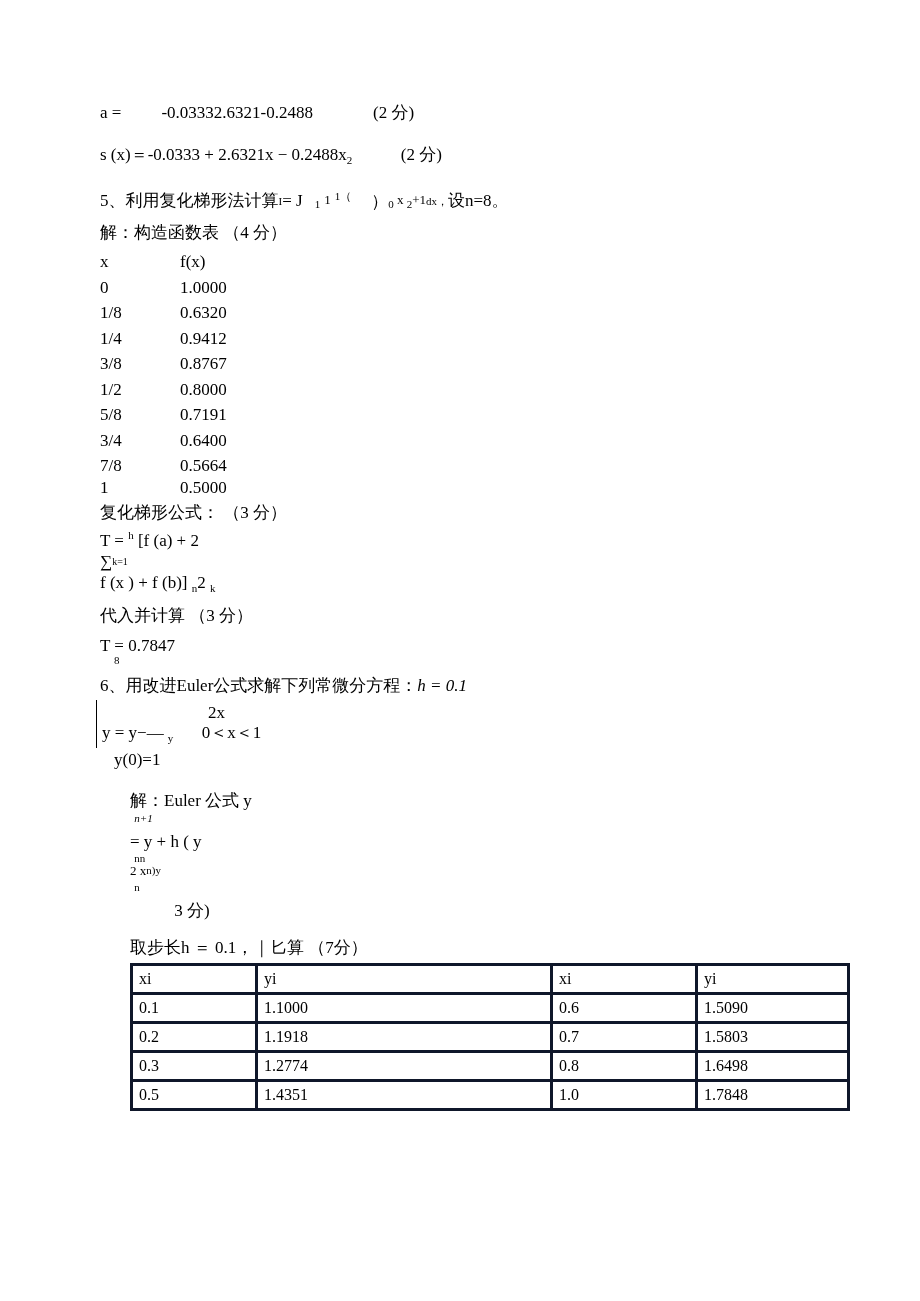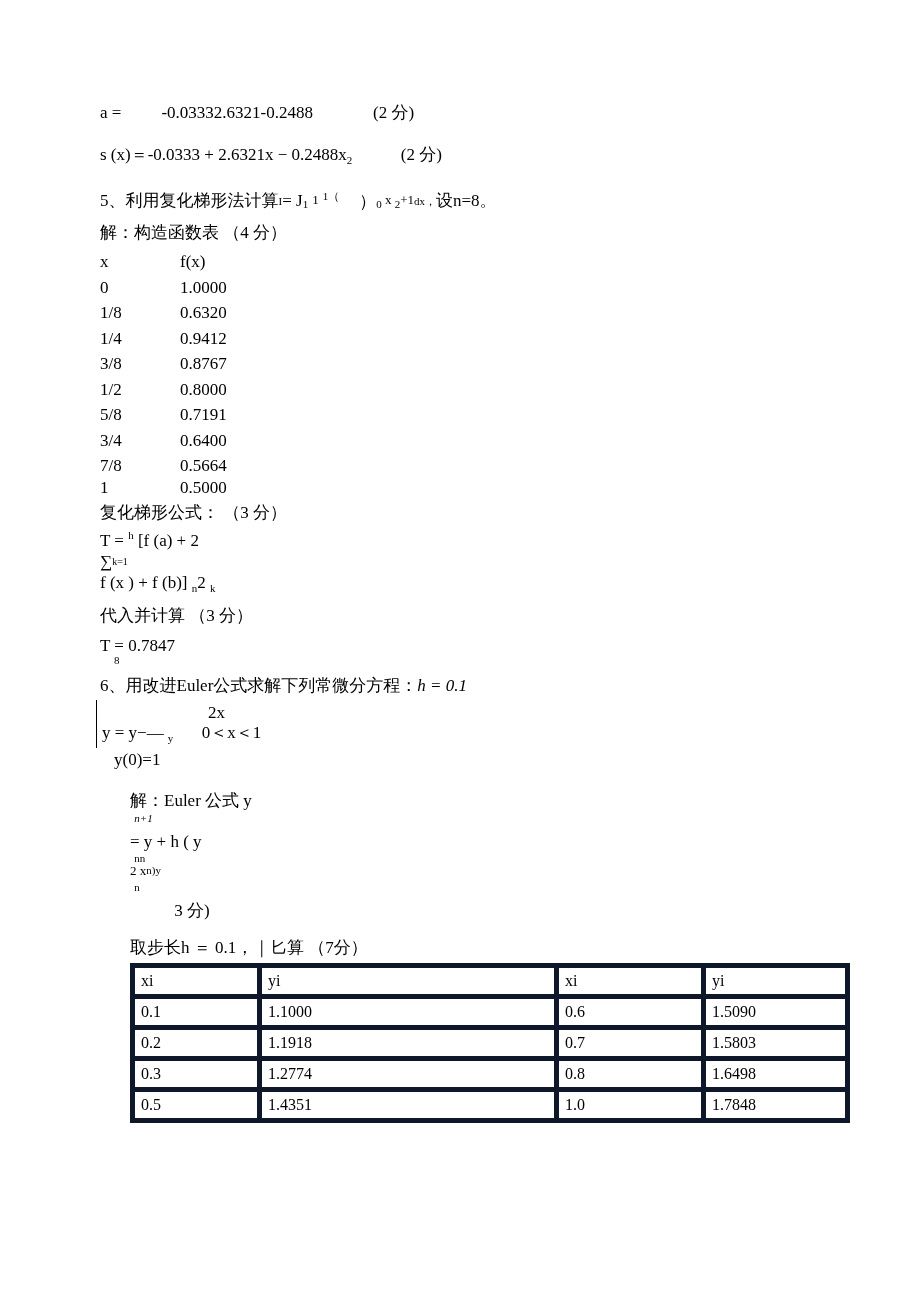--- a/index.html
+++ b/index.html
@@ -21,21 +21,21 @@
   .ft-x { width: 80px; }
   .ft-fx { width: 100px; }
   .inline-block { display: inline-block; vertical-align: middle; }
   .col { display: flex; flex-direction: row; line-height: 1.2; }
   table.res {
     border-collapse: collapse;
     width: 720px;
     margin-top: 2px;
   }
   table.res td {
-    border: 5px solid #0f172a;
+    border: 3px solid #0f172a;
     padding: 1px 6px;
     font-size: 16px;
   }
   .spacer { display:inline-block; width: 40px;}
   .spacer2 { display:inline-block; width: 20px;}
 </style>
 </head>
 <body>
 
 <div style="display:flex; align-items:center; margin-bottom:16px;">
@@ -54,21 +54,21 @@
   <span>s (x)＝-0.0333 + 2.6321x − 0.2488x</span><span class="sub">2</span>
   <span class="spacer"></span>
   <span>(2 分)</span>
 </div>
 
 <div style="display:flex; align-items:center;">
   <span>5、利用复化梯形法计算</span>
   <span class="sup">I</span>
   <span> = J</span>
   <span class="col inline-block" style="align-items:center; line-height:1.1;">
-    <span style="font-size:13px; letter-spacing:4px;"><span class="sub">1</span><span>1</span></span>
+    <span style="font-size:13px; letter-spacing:4px;margin-left:12px;"><span class="sub">1</span><span>1</span></span>
     <span><span class="sup">1（</span><span class="spacer2"></span><span>）</span></span>
     <span style="font-size:13px;"><span class="sub">0</span><span> x </span><span class="sub">2</span><span>+1</span></span>
   </span>
   <span class="sup">dx，</span>
   <span>设n=8。</span>
 </div>
 
 <div class="line" style="margin-top:6px;">解：构造函数表  （4 分）</div>
 
 <div class="ft-table">

